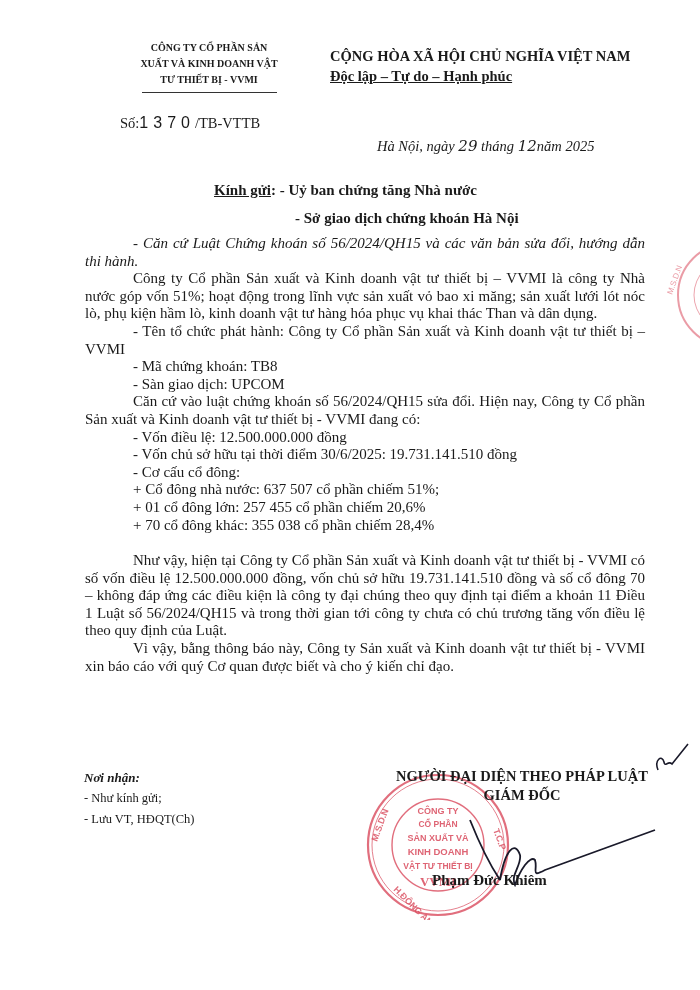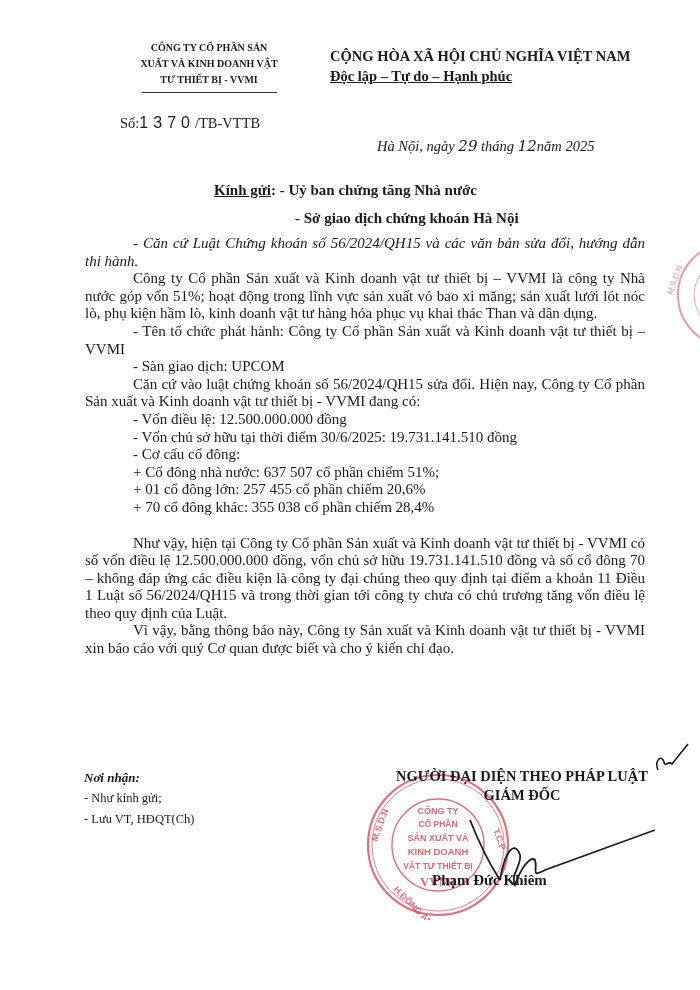--- a/index.html
+++ b/index.html
@@ -61,20 +61,21 @@
 
 <div class="abs to">
   <div><span class="label">Kính gửi</span><span>: - Uỷ ban chứng tăng Nhà nước</span></div>
   <div class="r2">- Sở giao dịch chứng khoán Hà Nội</div>
 </div>
 
 <div class="abs body">
   <p class="ind it">- Căn cứ Luật Chứng khoán số 56/2024/QH15 và các văn bản sửa đổi, hướng dẫn thi hành.</p>
   <p class="ind">Công ty Cổ phần Sản xuất và Kinh doanh vật tư thiết bị – VVMI là công ty Nhà nước góp vốn 51%; hoạt động trong lĩnh vực sản xuất vỏ bao xi măng; sản xuất lưới lót nóc lò, phụ kiện hầm lò, kinh doanh vật tư hàng hóa phục vụ khai thác Than và dân dụng.</p>
   <p class="ind">- Tên tổ chức phát hành: Công ty Cổ phần Sản xuất và Kinh doanh vật tư thiết bị – VVMI</p>
+  <p class="ind">- Mã chứng khoán: TB8</p>
   <p class="ind">- Sàn giao dịch: UPCOM</p>
   <p class="ind">Căn cứ vào luật chứng khoán số 56/2024/QH15 sửa đổi. Hiện nay, Công ty Cổ phần Sản xuất và Kinh doanh vật tư thiết bị - VVMI đang có:</p>
   <p class="ind2">- Vốn điều lệ: 12.500.000.000 đồng</p>
   <p class="ind2">- Vốn chủ sở hữu tại thời điểm 30/6/2025: 19.731.141.510 đồng</p>
   <p class="ind2">- Cơ cấu cổ đông:</p>
   <p class="ind2">+ Cổ đông nhà nước: 637 507 cổ phần chiếm 51%;</p>
   <p class="ind2">+ 01 cổ đông lớn: 257 455 cổ phần chiếm 20,6%</p>
   <p class="ind2">+ 70 cổ đông khác: 355 038 cổ phần chiếm 28,4%</p>
   <div class="gap"></div>
   <p class="ind">Như vậy, hiện tại Công ty Cổ phần Sản xuất và Kinh doanh vật tư thiết bị - VVMI có số vốn điều lệ 12.500.000.000 đồng, vốn chủ sở hữu 19.731.141.510 đồng và số cổ đông 70 – không đáp ứng các điều kiện là công ty đại chúng theo quy định tại điểm a khoản 11 Điều 1 Luật số 56/2024/QH15 và trong thời gian tới công ty chưa có chủ trương tăng vốn điều lệ theo quy định của Luật.</p>

